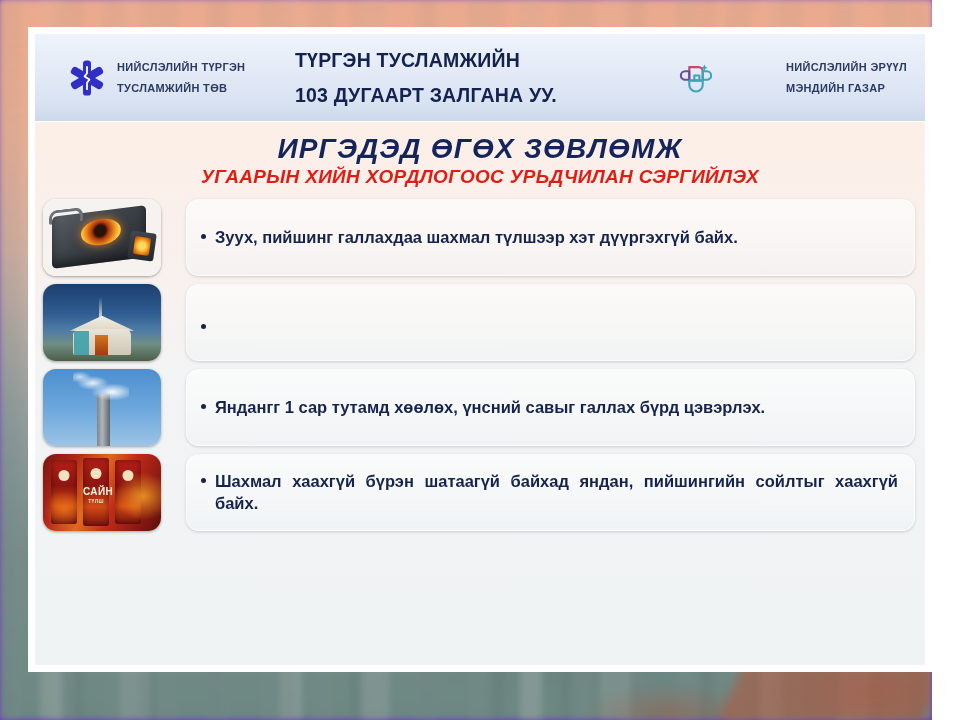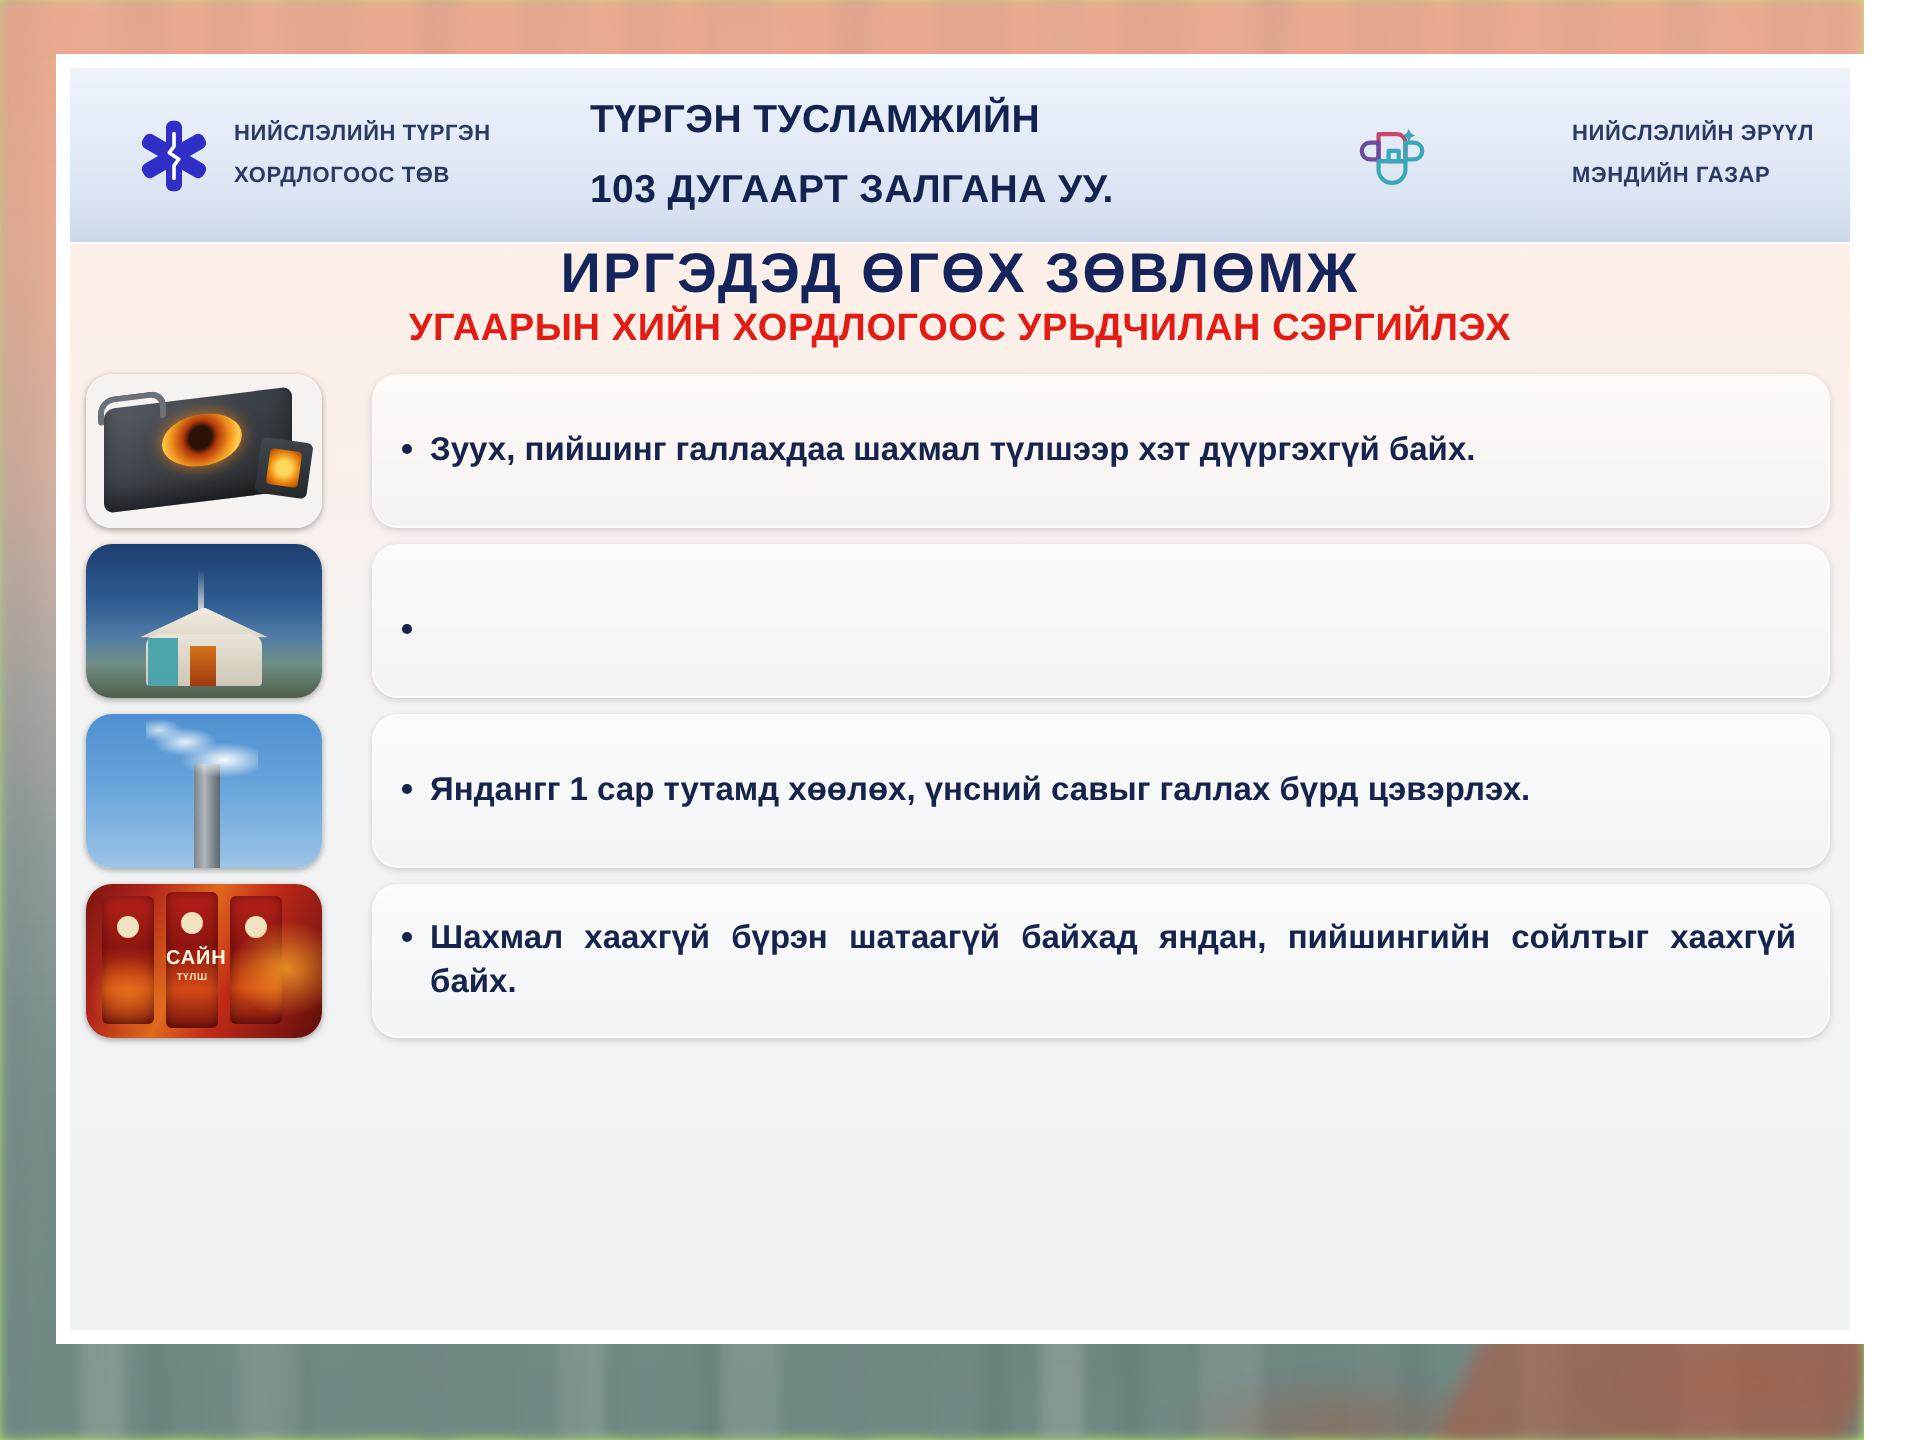--- a/index.html
+++ b/index.html
@@ -9,21 +9,21 @@
     height: 720px;
     overflow: hidden;
     font-family: "Liberation Sans", "DejaVu Sans", sans-serif;
   }
 
   
   #stage {
     position: relative;
     width: 932px;
     height: 720px;
-    background: #bef264;
+    background: #6d28d9;
     overflow: hidden;
   }
 
   .bg-layer {
     position: absolute;
     inset: 0;
     filter: blur(3px);
   }
 
   
@@ -158,20 +158,22 @@
     font-weight: bold;
     font-size: 19.5px;
     line-height: 1.75;
     letter-spacing: .2px;
   }
 
   
   #title-band {
     position: relative;
     text-align: center;
+    padding-top: 12px;
+    font-style: italic;
   }
 
   #main-title {
     font-size: 28px;
     font-weight: bold;
     color: #15255c;
     letter-spacing: 1.2px;
     line-height: 1.1;
     text-shadow: 0 1px 0 rgba(255,255,255,.55);
   }
@@ -483,21 +485,21 @@
           <svg class="star-life" viewBox="0 0 100 100">
             <g fill="#2f2fc8">
               <rect x="40" y="6" width="20" height="88" rx="8"></rect>
               <rect x="40" y="6" width="20" height="88" rx="8" transform="rotate(60 50 50)"></rect>
               <rect x="40" y="6" width="20" height="88" rx="8" transform="rotate(120 50 50)"></rect>
             </g>
             <path d="M50 22 L50 38 L44 46 L56 54 L50 62 L50 78" stroke="#ffffff" stroke-width="4.5" fill="none" stroke-linejoin="round" stroke-linecap="round"></path>
           </svg>
           <div class="logo-text">
             <div>НИЙСЛЭЛИЙН ТҮРГЭН</div>
-            <div>ХОРДЛОГООС ТӨВ</div>
+            <div>ТУСЛАМЖИЙН ТӨВ</div>
           </div>
         </div>
 
         <div id="header-center">
           <div>ТҮРГЭН ТУСЛАМЖИЙН</div>
           <div>103 ДУГААРТ ЗАЛГАНА УУ.</div>
         </div>
 
         <div class="logo-block" id="logo-right">
           <svg class="health-mark" viewBox="0 0 100 100">

